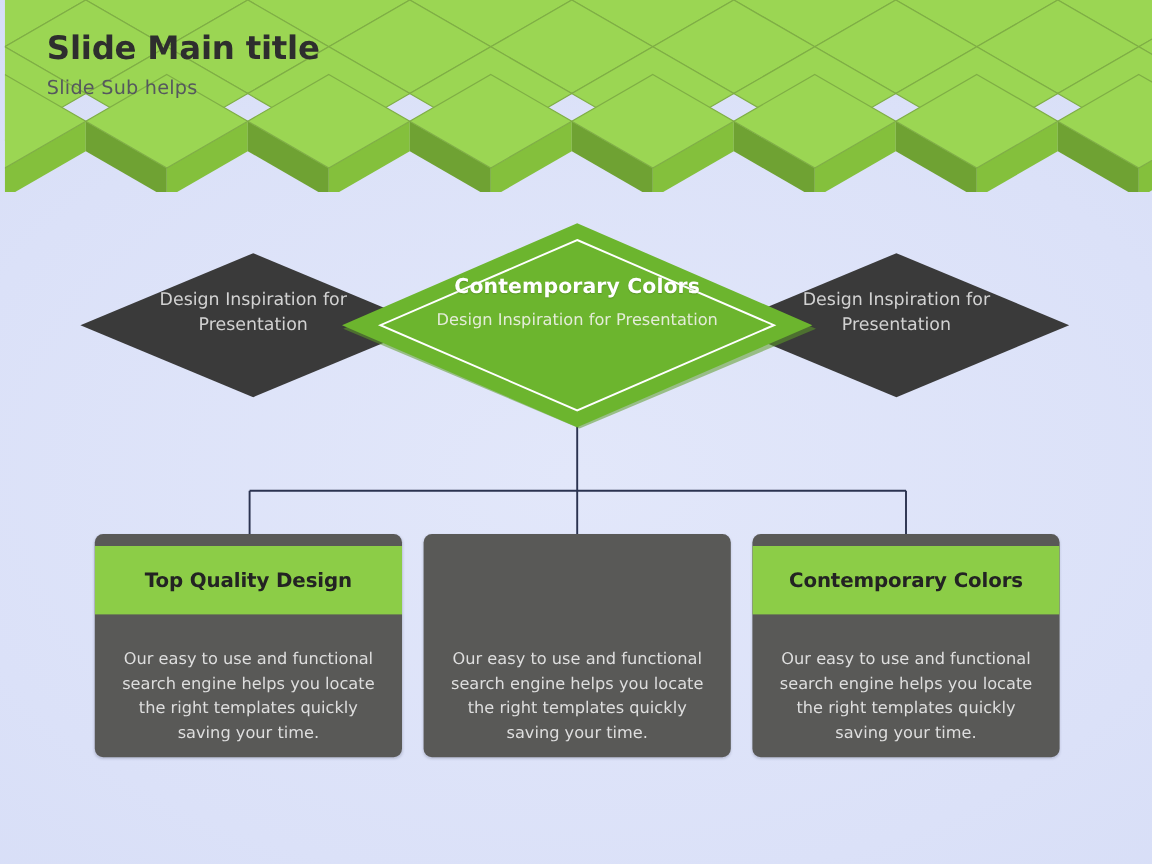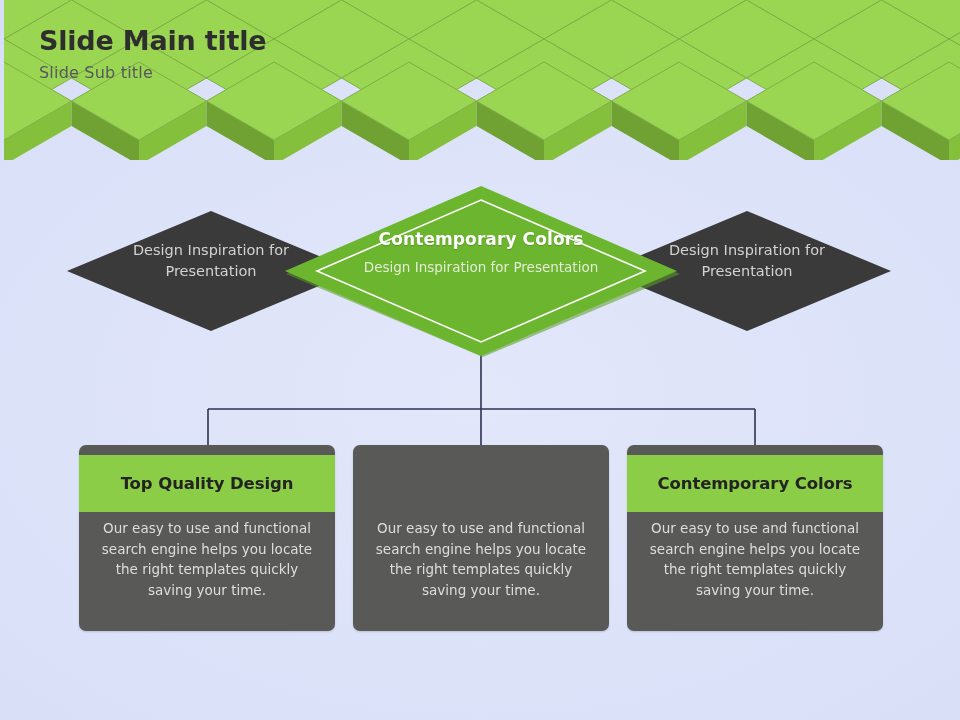--- a/index.html
+++ b/index.html
@@ -133,21 +133,21 @@
     color: #232323;
     letter-spacing: -0.1px;
     text-align: center;
     padding: 0 8px;
   }
   .card-body {
     position: absolute;
     left: 0;
     top: 67px;
     width: 256px;
-    padding: 6px 16px 0 16px;
+    padding: 27px 16px 0 16px;
     box-sizing: border-box;
     font-family: "DejaVu Sans", sans-serif;
     font-size: 13.5px;
     line-height: 1.52;
     color: #dedede;
     text-align: center;
   }
   #card-1 { left: 79px; }
   #card-2 { left: 353px; }
   #card-3 { left: 627px; }
@@ -315,21 +315,21 @@
         <g transform="translate(877.5,62)">
           <polygon points="0,39 67.5,78 67.5,103 0,64" fill="#6fa233"></polygon>
           <polygon points="67.5,78 135,39 135,64 67.5,103" fill="#84c03c"></polygon>
           <polygon points="67.5,0 135,39 67.5,78 0,39" fill="#9bd653" stroke="#7fae45" stroke-width="1"></polygon>
         </g>
       </g>
     </svg>
 
     <div class="title-block">
       <div class="slide-title">Slide Main title</div>
-      <div class="slide-subtitle">Slide Sub title</div>
+      <div class="slide-subtitle">Slide Sub helps</div>
     </div>
   </div>
 
   <svg class="connectors" width="960" height="720" viewBox="0 0 960 720">
     <g stroke="#2b3350" stroke-width="1.6" fill="none">
       <line x1="481" y1="352" x2="481" y2="409"></line>
       <line x1="208" y1="409" x2="755" y2="409"></line>
       <line x1="208" y1="409" x2="208" y2="446"></line>
       <line x1="481" y1="409" x2="481" y2="446"></line>
       <line x1="755" y1="409" x2="755" y2="446"></line>

